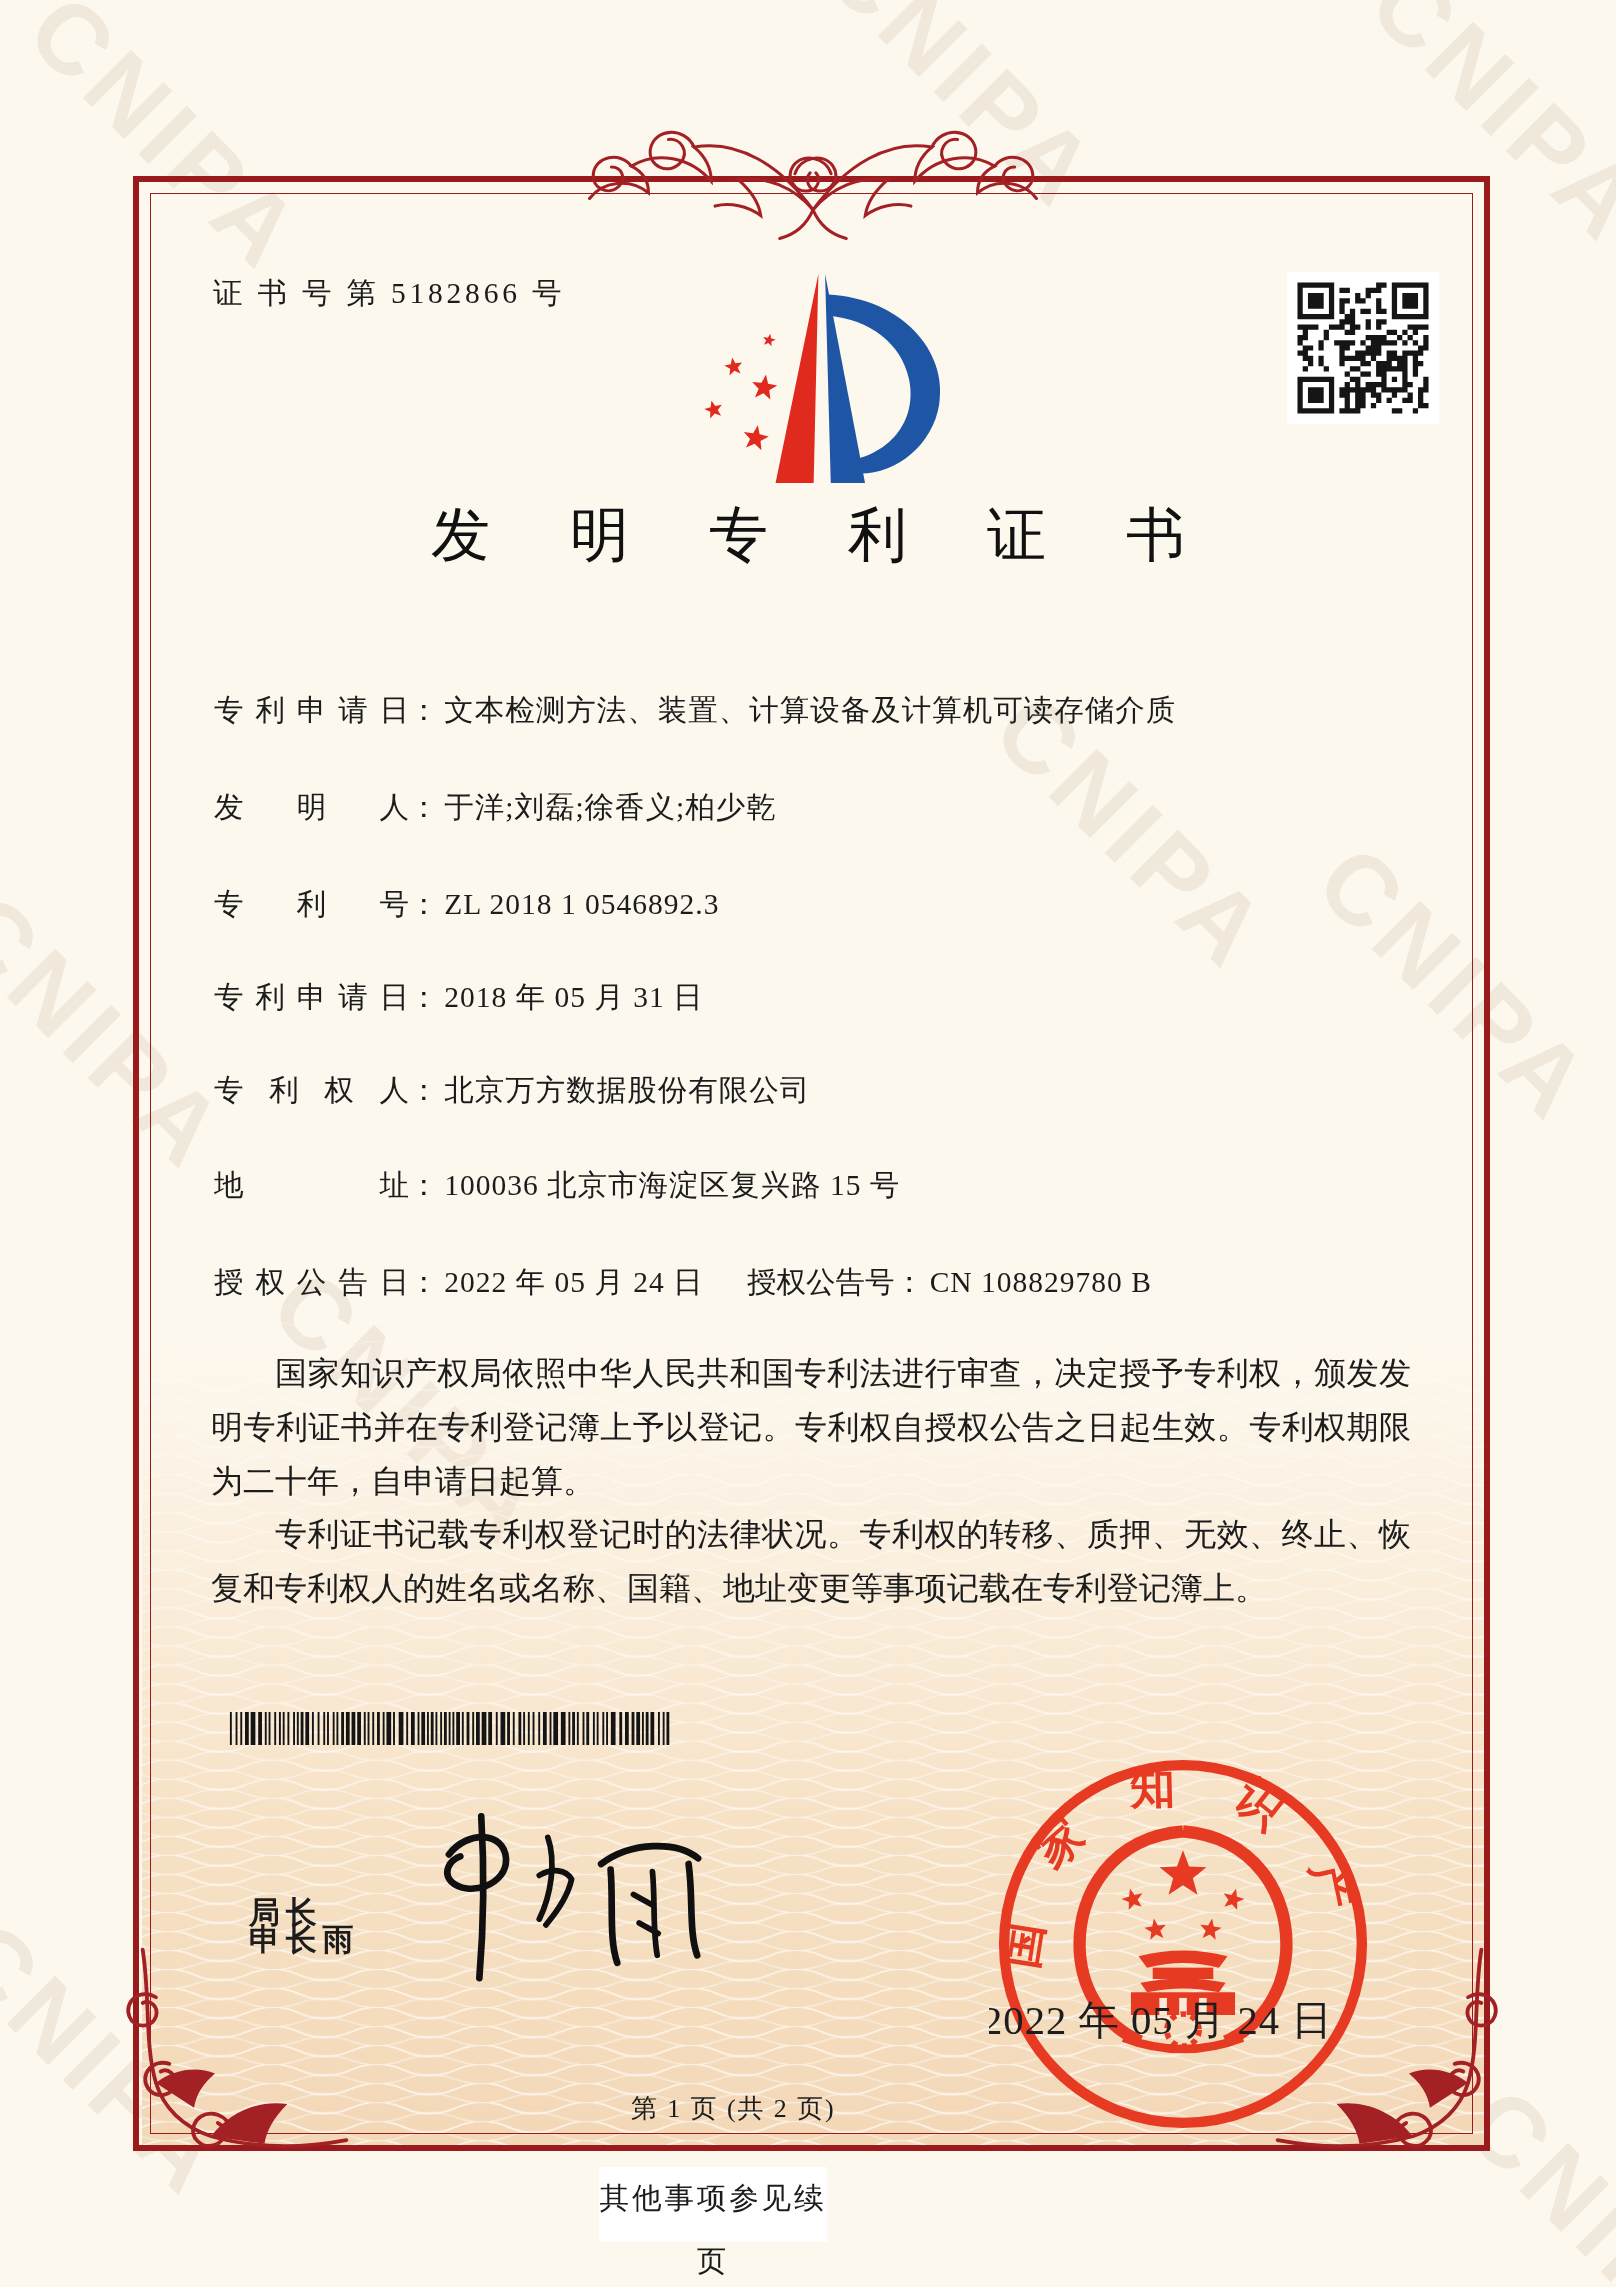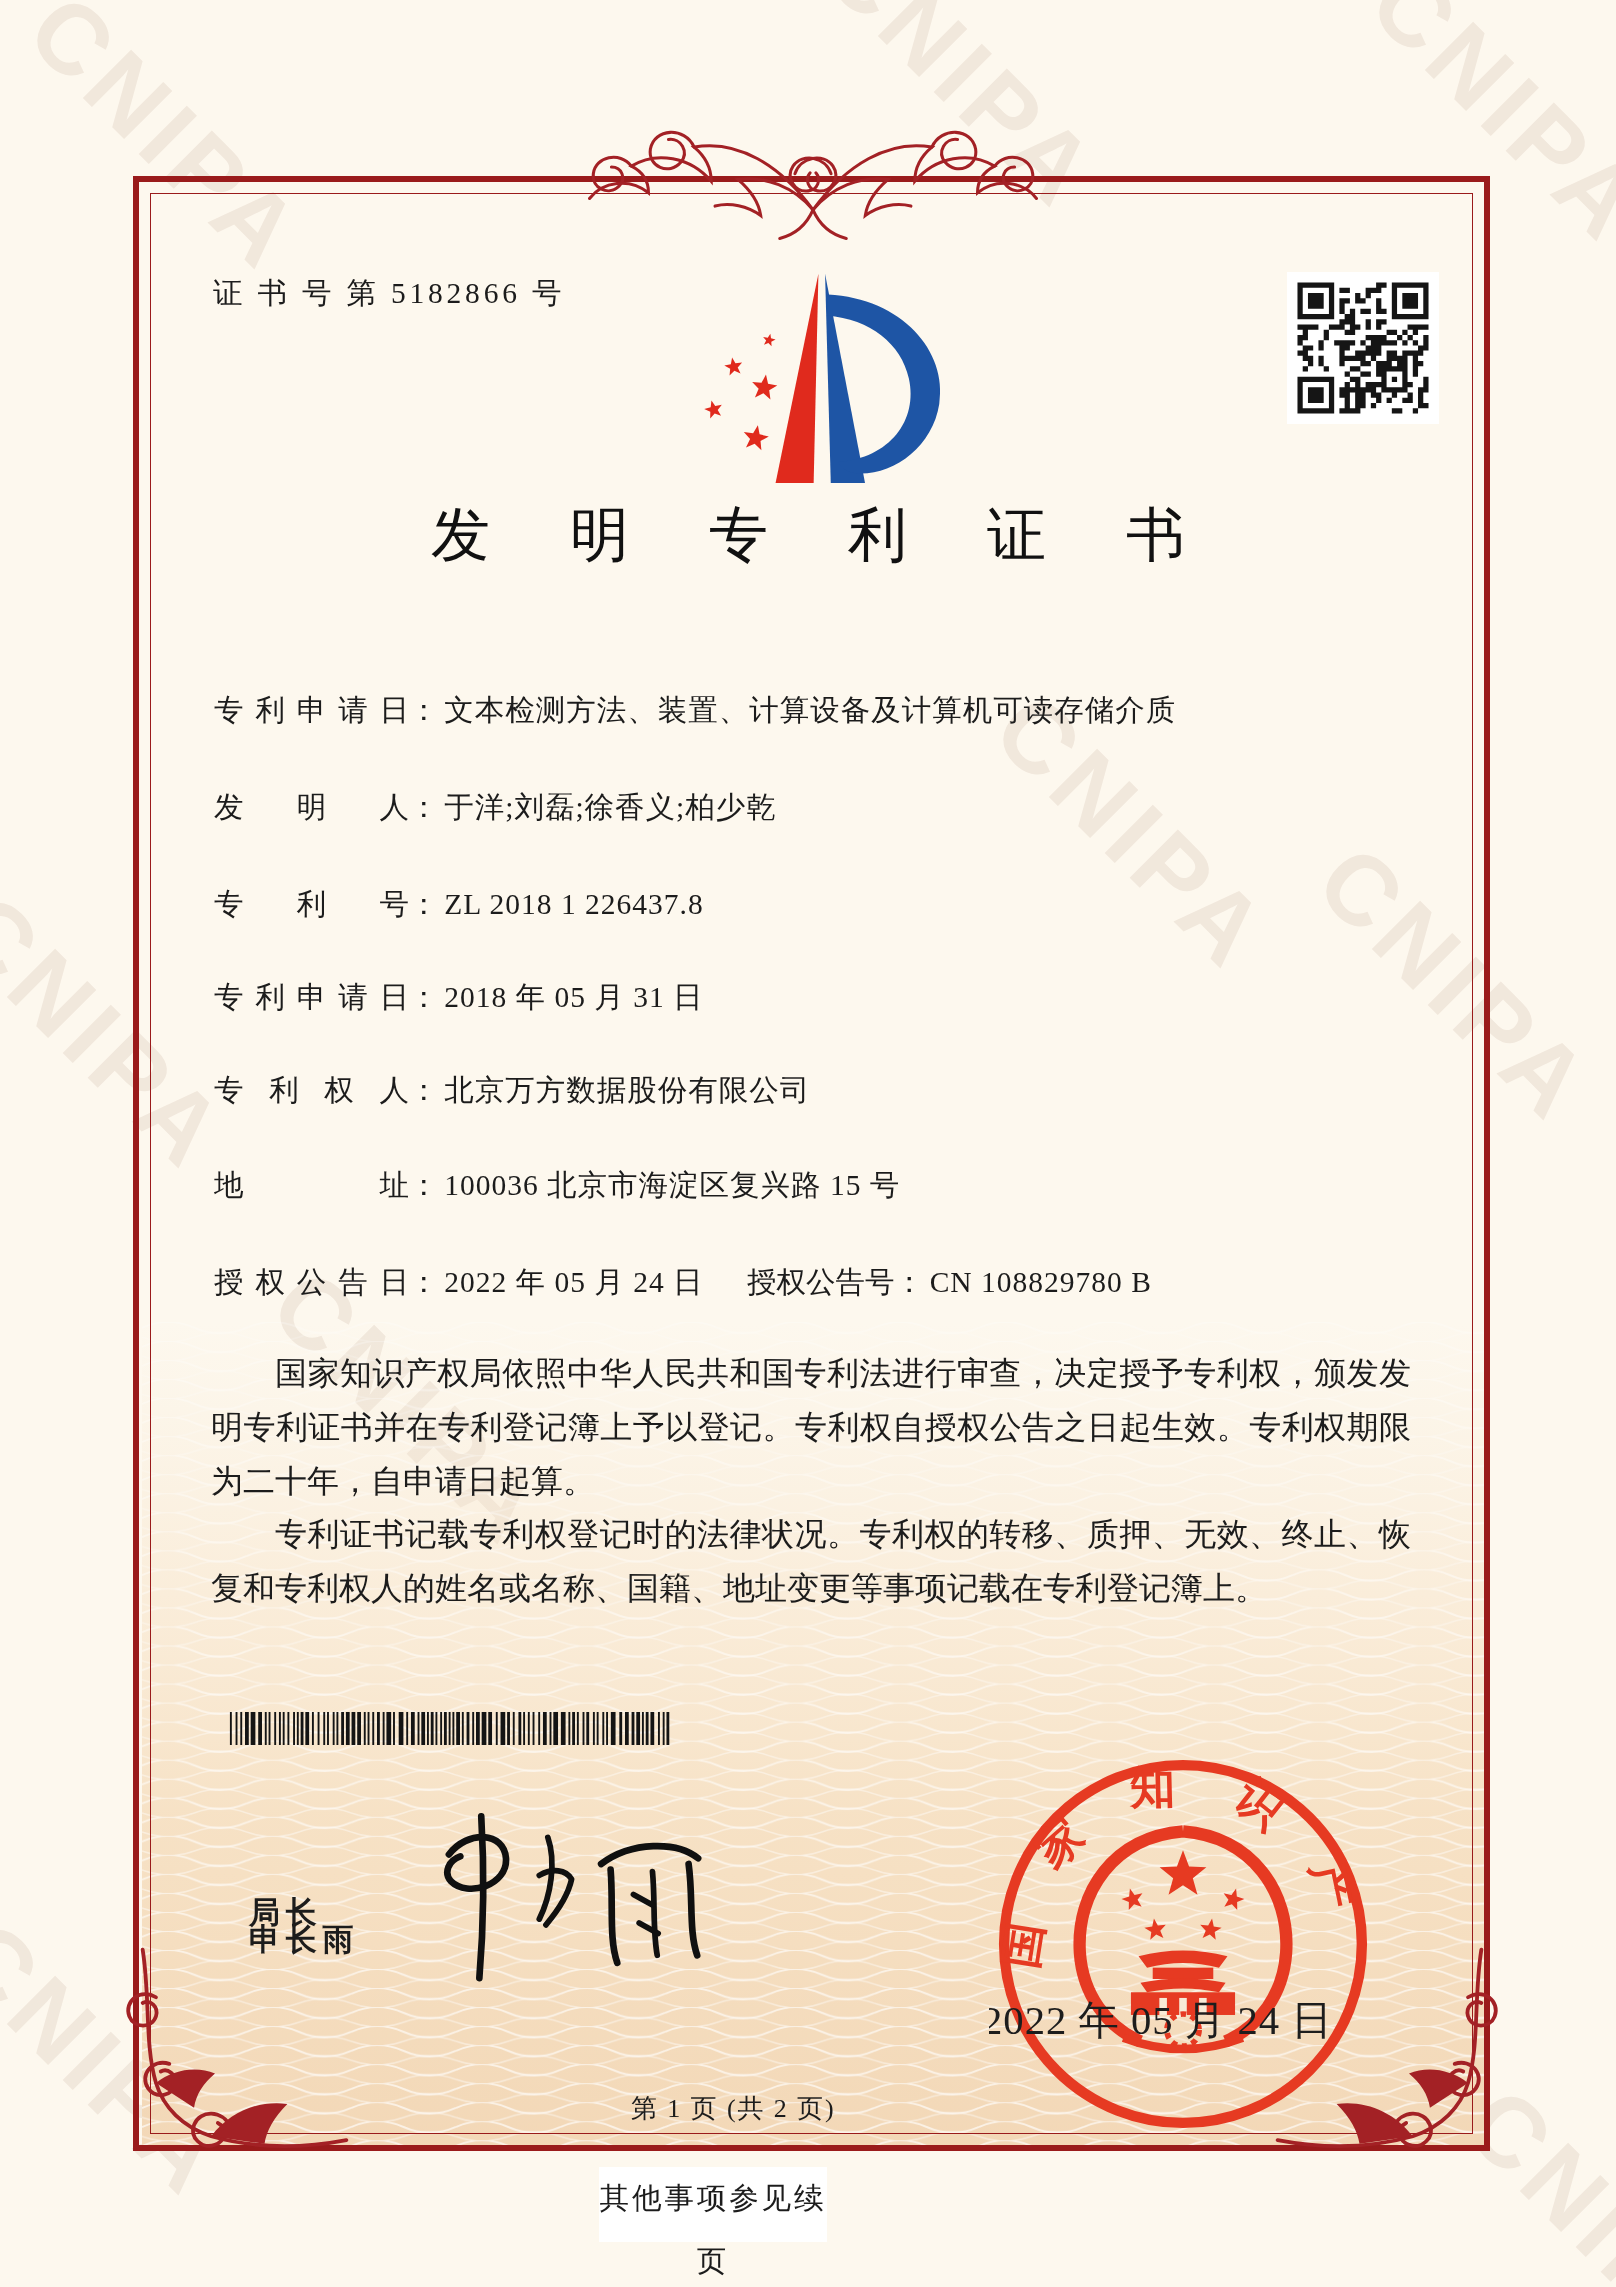--- a/index.html
+++ b/index.html
@@ -134,21 +134,21 @@
 
 <div class="title">发明专利证书</div>
 
 <div class="frow" style="top:691px">
   <span class="flabel">专利申请日</span><span class="fcolon">：</span><span class="fval">文本检测方法、装置、计算设备及计算机可读存储介质</span>
 </div>
 <div class="frow" style="top:788px">
   <span class="flabel">发明人</span><span class="fcolon">：</span><span class="fval">于洋;刘磊;徐香义;柏少乾</span>
 </div>
 <div class="frow" style="top:885px">
-  <span class="flabel">专利号</span><span class="fcolon">：</span><span class="fval">ZL 2018 1 226437.8</span>
+  <span class="flabel">专利号</span><span class="fcolon">：</span><span class="fval">ZL 2018 1 0546892.3</span>
 </div>
 <div class="frow" style="top:978px">
   <span class="flabel">专利申请日</span><span class="fcolon">：</span><span class="fval">2018 年 05 月 31 日</span>
 </div>
 <div class="frow" style="top:1071px">
   <span class="flabel">专利权人</span><span class="fcolon">：</span><span class="fval">北京万方数据股份有限公司</span>
 </div>
 <div class="frow" style="top:1166px">
   <span class="flabel">地址</span><span class="fcolon">：</span><span class="fval">100036 北京市海淀区复兴路 15 号</span>
 </div>

